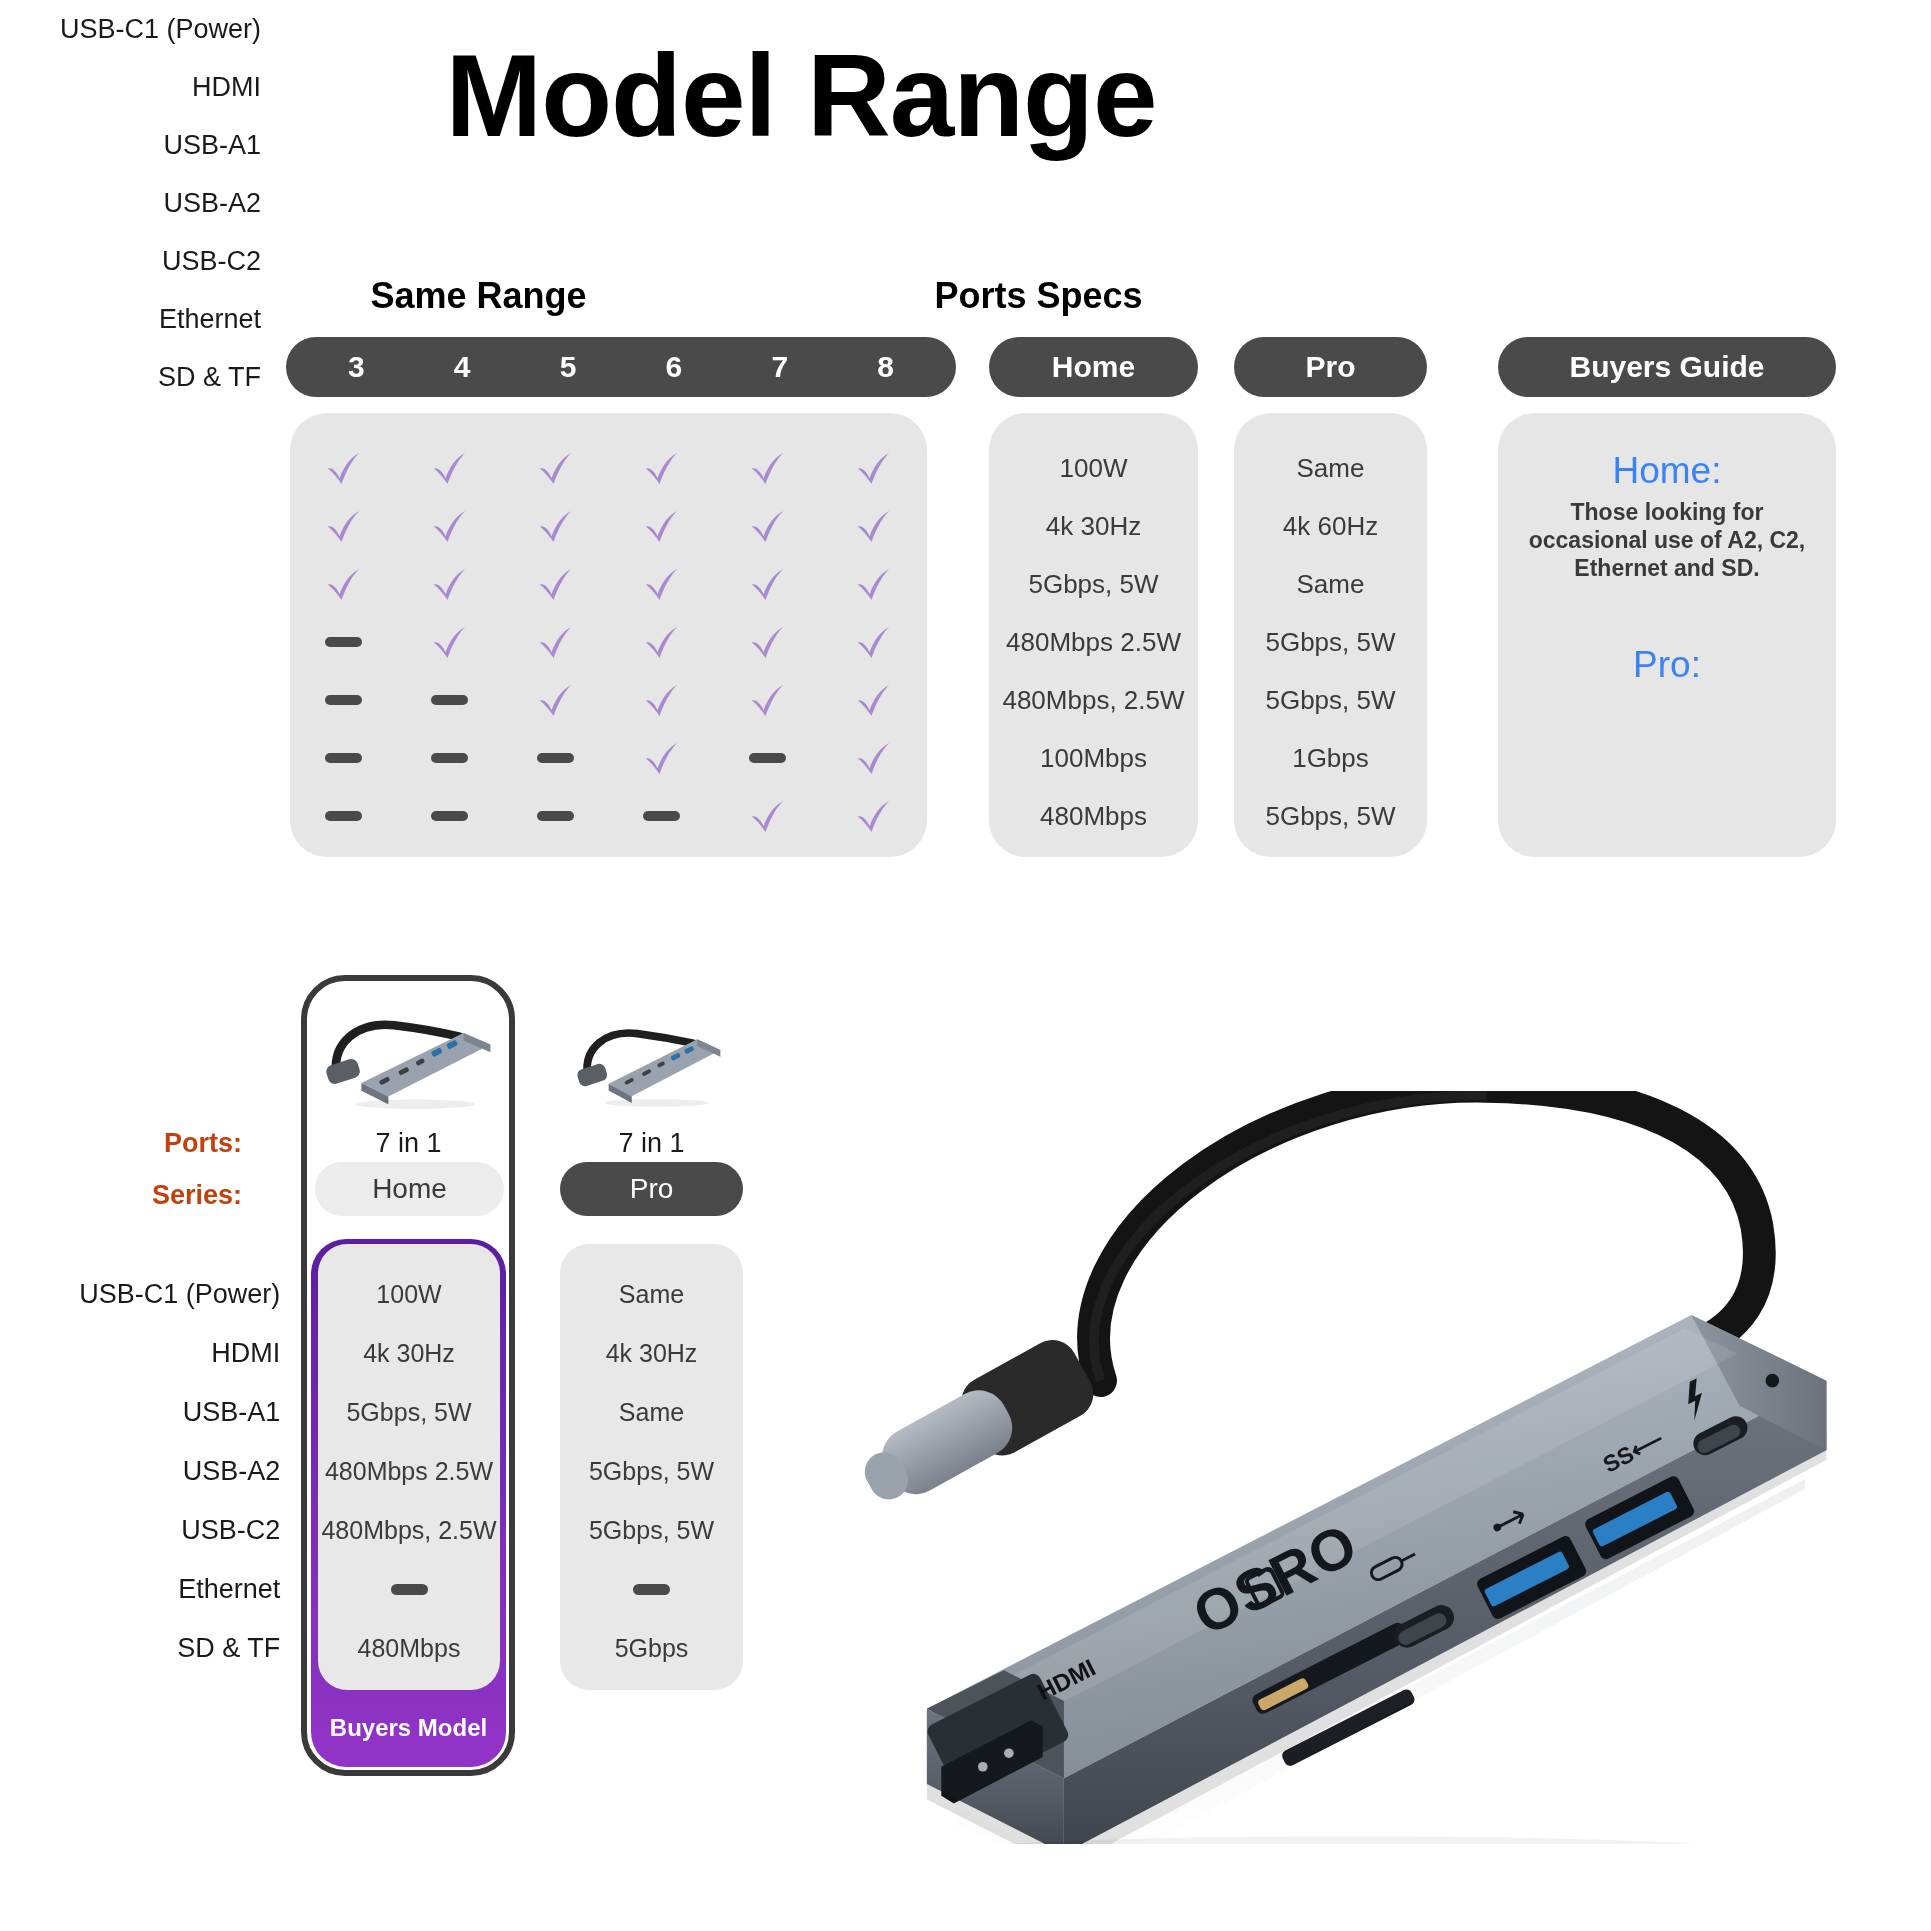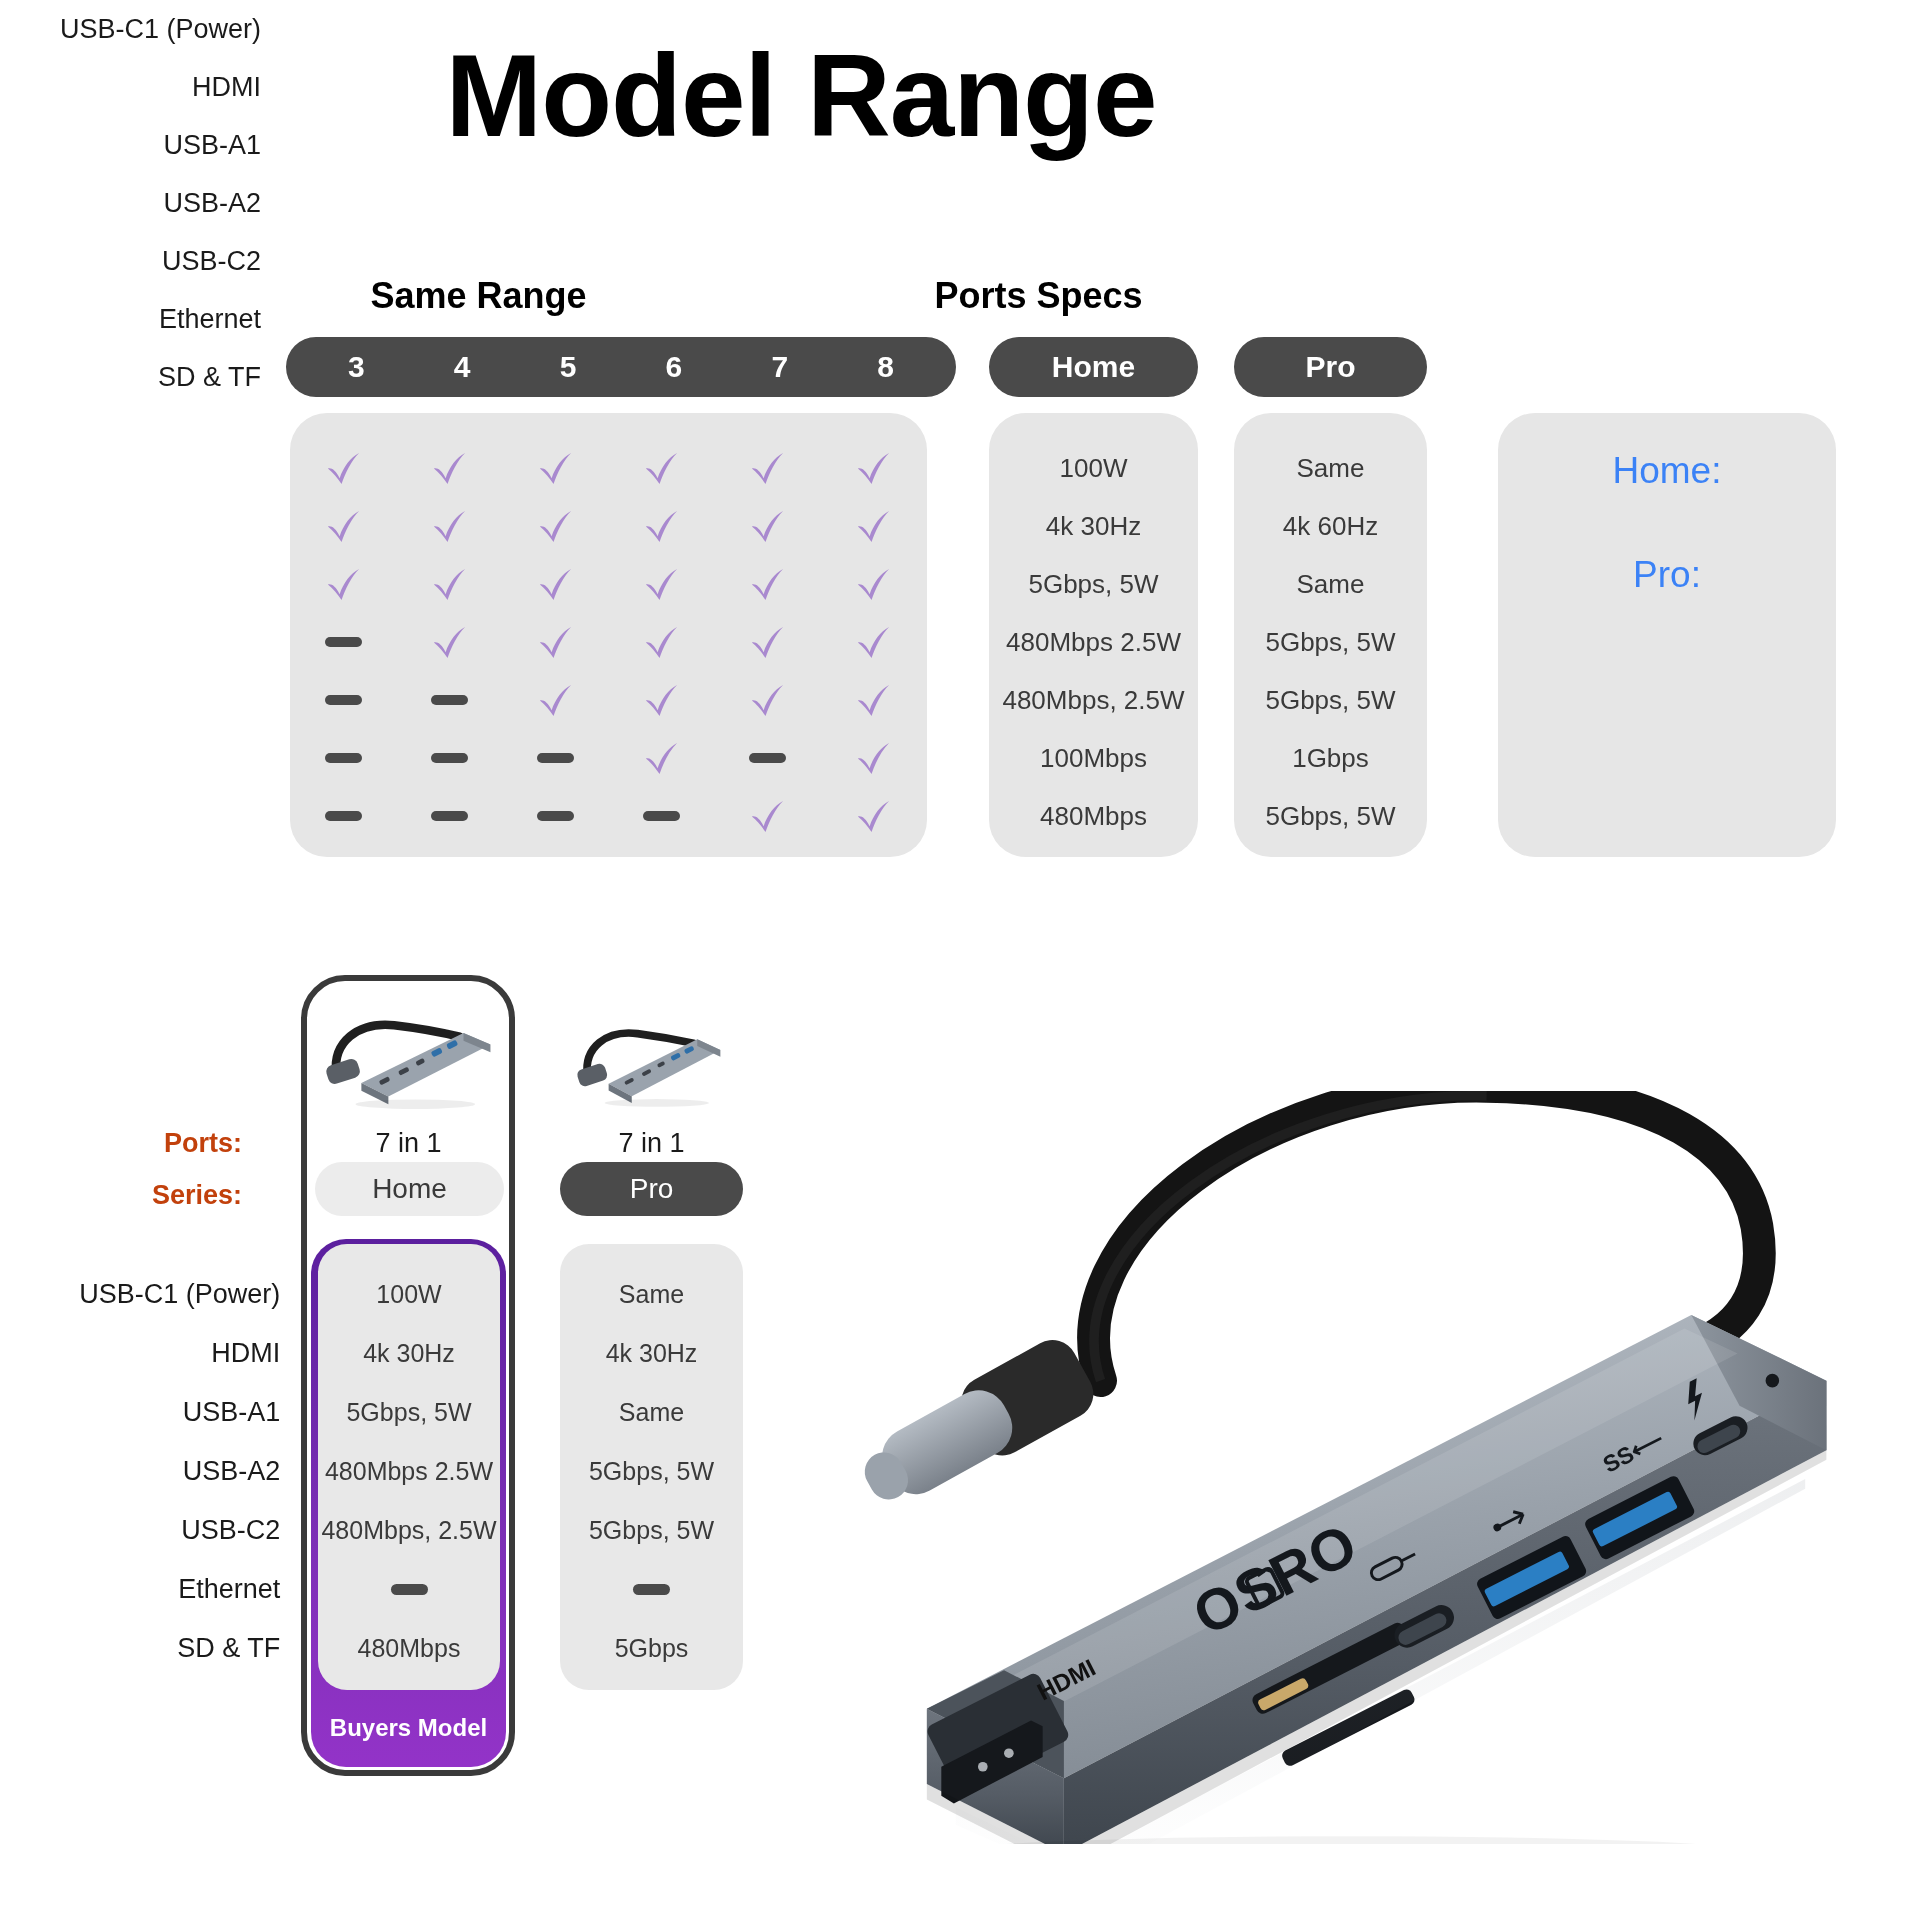--- a/index.html
+++ b/index.html
@@ -467,20 +467,21 @@
             <svg class="check" viewBox="0 0 40 40">
               <path d="M4 20 C8 19 12 22 16 30 C20 18 27 9 36 4 C28 12 22 24 18 36 C14 30 9 24 4 20 Z" fill="#a989cf"></path>
             </svg>
           </span>
         </div>
       </div>
     </div>
 
   <div class="pill-dark" id="home-pill">Home</div>
   <div class="pill-dark" id="pro-pill">Pro</div>
+  <div class="pill-dark" id="buyers-pill">Buyers Guide</div>
 
   <div class="panel" id="home-panel"></div>
   <div class="panel" id="pro-panel"></div>
   <div class="panel" id="buyers-panel"></div>
 
   <div class="spec-list" id="home-specs">
       <div class="spec-item">100W</div>
       <div class="spec-item">4k 30Hz</div>
       <div class="spec-item">5Gbps, 5W</div>
       <div class="spec-item">480Mbps 2.5W</div>
@@ -493,20 +494,21 @@
       <div class="spec-item">4k 60Hz</div>
       <div class="spec-item">Same</div>
       <div class="spec-item">5Gbps, 5W</div>
       <div class="spec-item">5Gbps, 5W</div>
       <div class="spec-item">1Gbps</div>
       <div class="spec-item">5Gbps, 5W</div>
     </div>
 
   <div id="buyers-content">
     <div class="bg-title">Home:</div>
+    <div class="bg-body">Those looking for occasional use of A2, C2, Ethernet and SD.</div>
     <div class="bg-gap"></div>
     <div class="bg-title">Pro:</div>
   </div>
 
   <div class="cmp-label" id="cmp-ports-label">Ports:</div>
   <div class="cmp-label" id="cmp-series-label">Series:</div>
 
   <div id="current-frame"></div>
   <div id="current-purple"></div>
 

